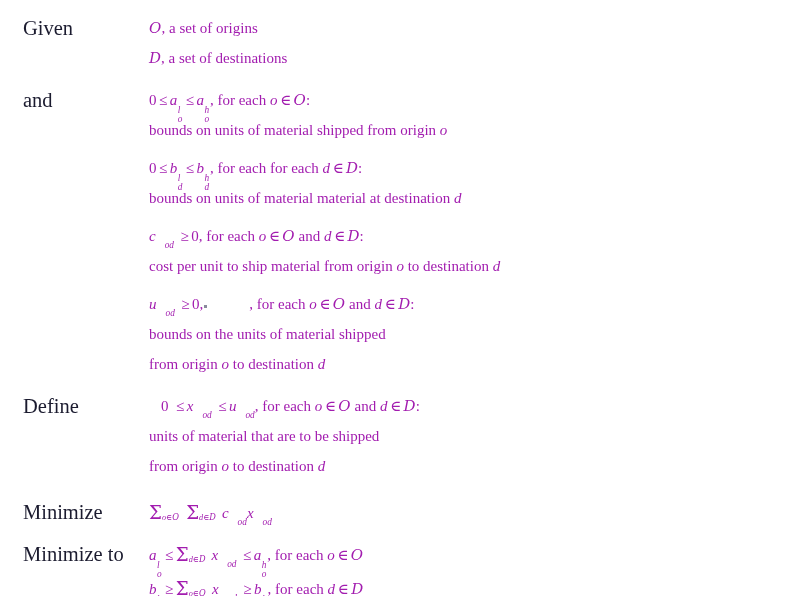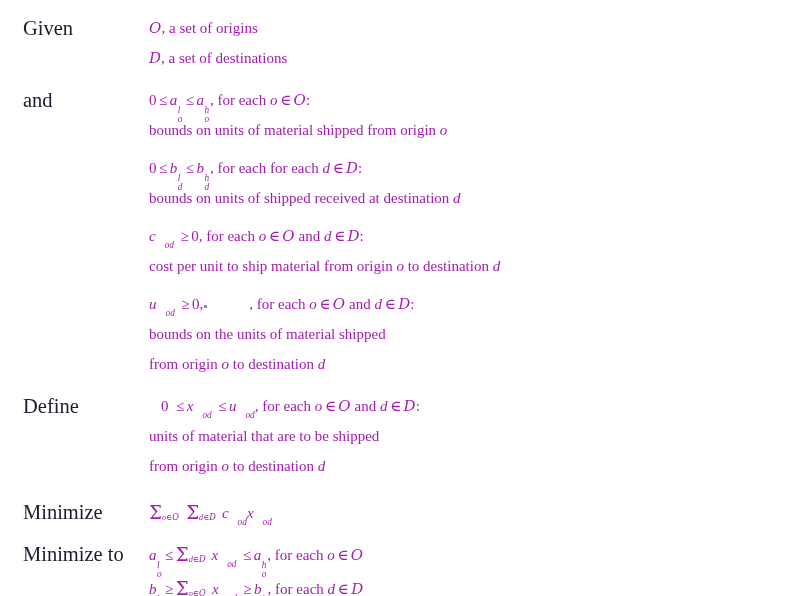--- a/index.html
+++ b/index.html
@@ -160,21 +160,21 @@
       <div class="line">
         <span>bounds on units of material shipped from origin </span><span class="var">o</span>
       </div>
 
       <div class="gap-sm"></div>
 
       <div class="line math">
         <span>0</span><span class="op">≤</span><span class="var">b</span><span class="subsup"><span class="s-sup">l</span><span class="s-sub">d</span></span><span class="op" style="margin-left:6px">≤</span><span class="var">b</span><span class="subsup"><span class="s-sup">h</span><span class="s-sub">d</span></span><span style="margin-left:6px">, for each for each </span><span class="var">d</span><span class="op">∈</span><span class="cal-d">D</span><span>:</span>
       </div>
       <div class="line">
-        <span>bounds on units of shipped received at destination </span><span class="var">d</span>
+        <span>bounds on units of material material at destination </span><span class="var">d</span>
       </div>
 
       <div class="gap-sm"></div>
 
       <div class="line math">
         <span class="var">c</span><sub>od</sub><span class="op" style="margin-left:4px">≥</span><span>0</span><span>, for each </span><span class="var">o</span><span class="op">∈</span><span class="cal">O</span><span> and </span><span class="var">d</span><span class="op">∈</span><span class="cal-d">D</span><span>:</span>
       </div>
       <div class="line">
         <span>cost per unit to ship material from origin </span><span class="var">o</span><span> to destination </span><span class="var">d</span>
       </div>

